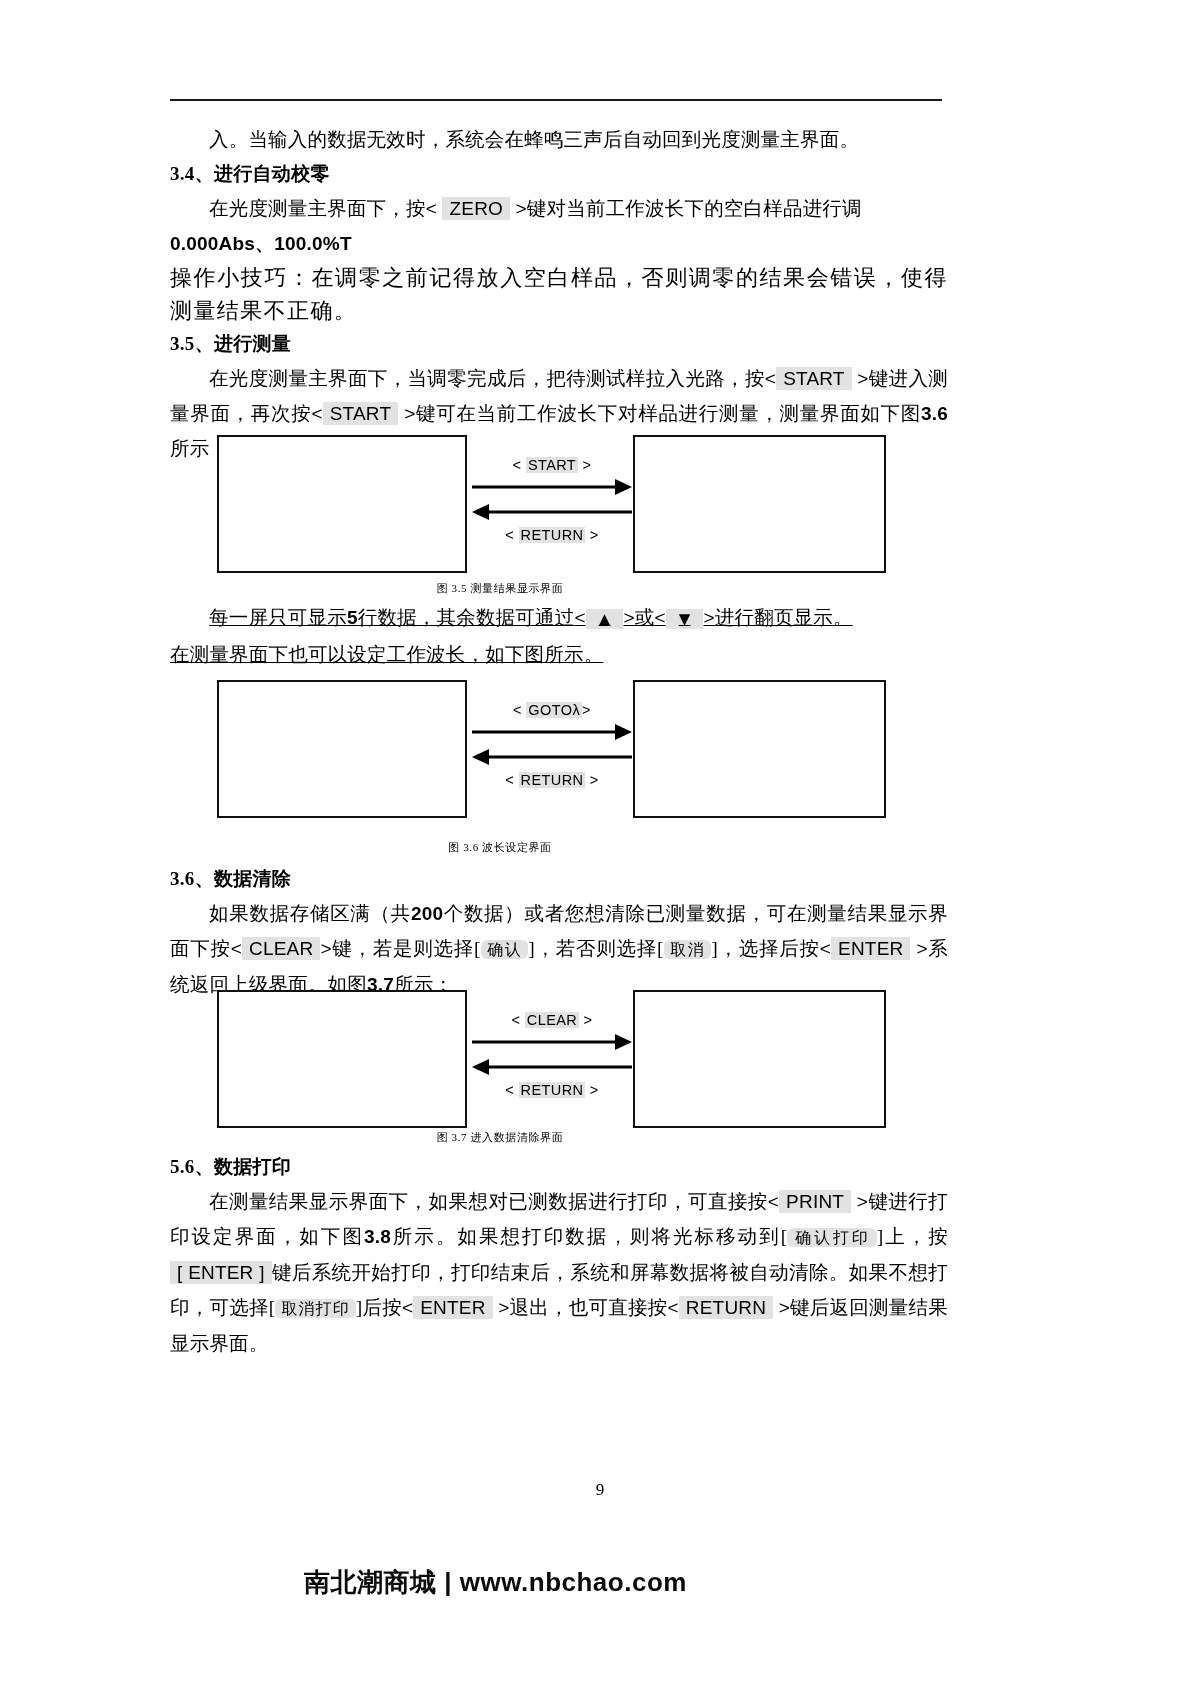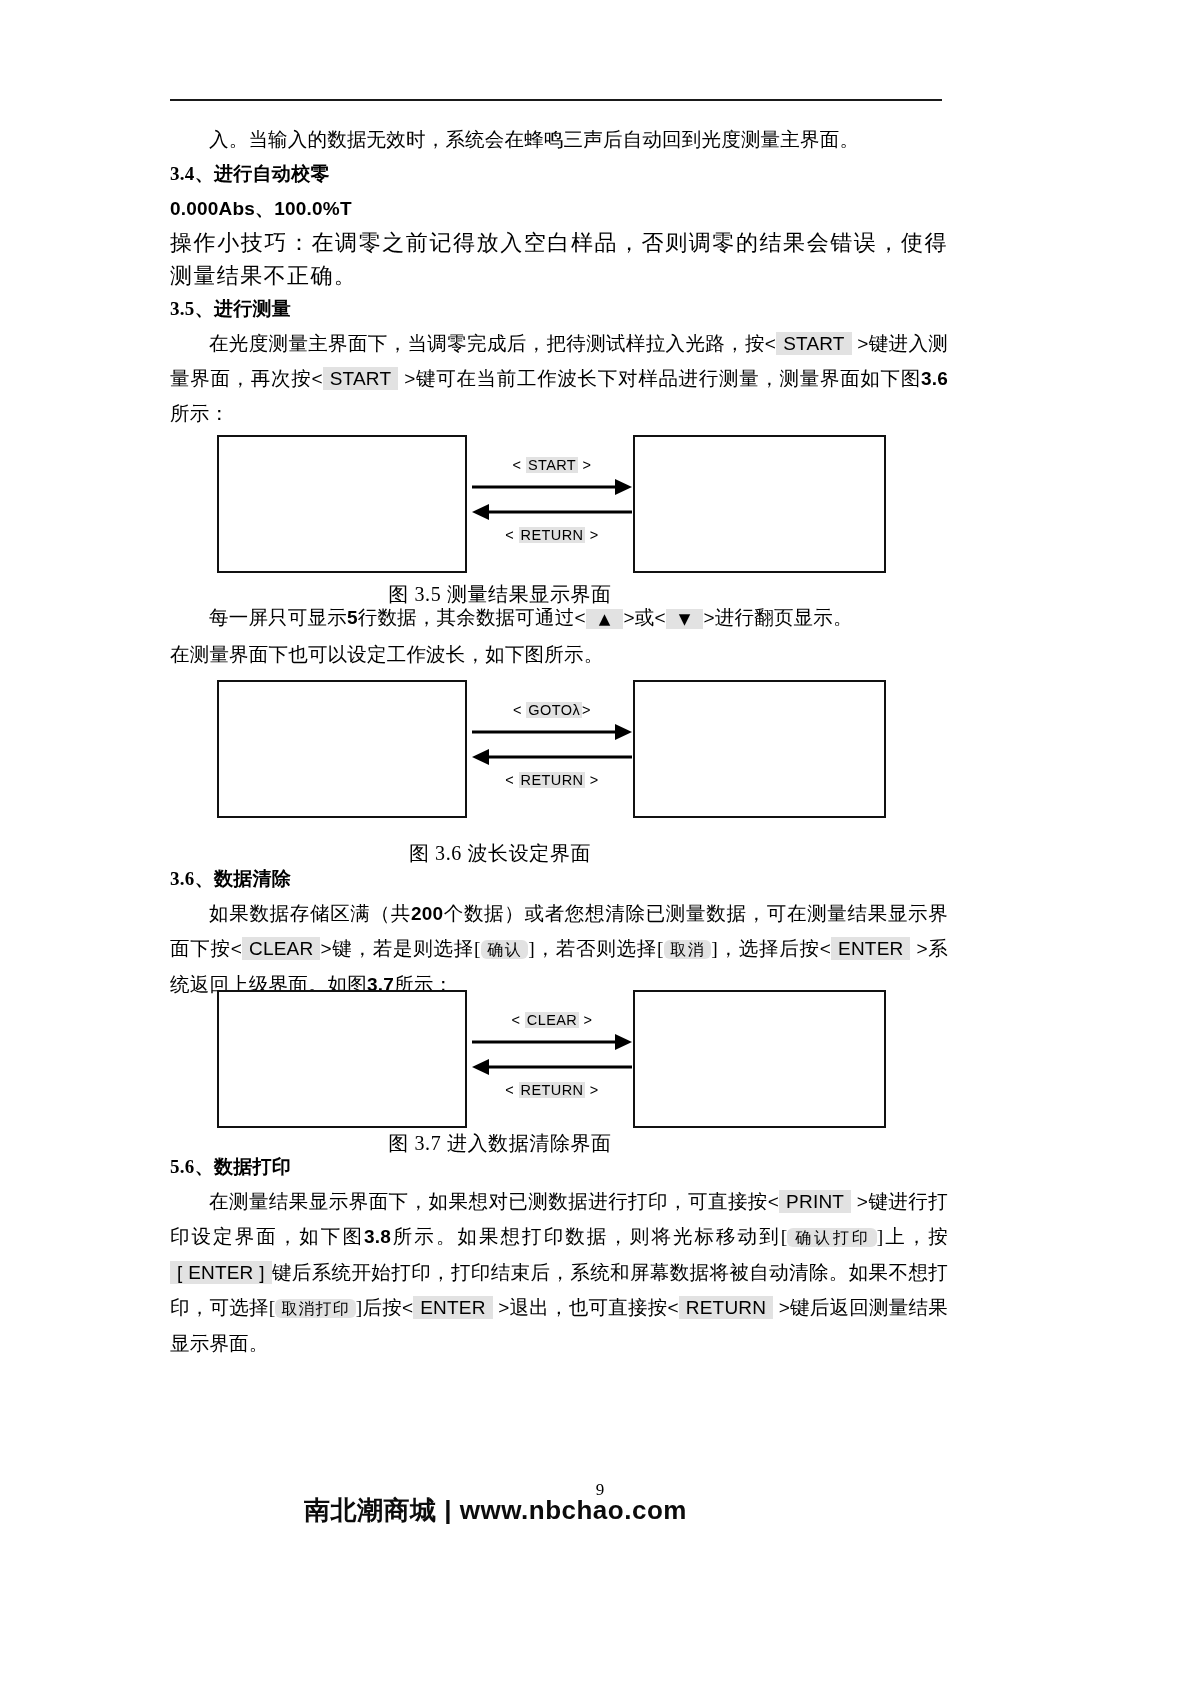--- a/index.html
+++ b/index.html
@@ -135,36 +135,36 @@
   }
   .arr-label.top    { top: 0px; }
   .arr-label.bottom { top: 70px; }
 
   .arr-line { position: absolute; left: 0; top: 0; }
 
   .fig-cap {
     position: absolute;
     width: 1000px;
     text-align: center;
-    font-size: 20px;
+    font-size: 11px;
     letter-spacing: 0.6px;
   }
 
   
   .page-no {
     position: absolute;
     width: 1200px;
     top: 1480px;
     text-align: center;
     font-size: 17px;
   }
   .watermark {
     position: absolute;
     width: 991px;
-    top: 1493px;
+    top: 1565px;
     text-align: center;
     font-family: "Liberation Sans", "DejaVu Sans", sans-serif;
     font-size: 26px;
     font-weight: bold;
     color: #0b0b0b;
     letter-spacing: 0.5px;
   }
 </style>
 </head>
 <body>
@@ -176,20 +176,23 @@
   <div class="col" style="top:122px;">
 
     <p class="para indent">
       <span>入。当输入的数据无效时，系统会在蜂鸣三声后自动回到光度测量主界面。</span>
     </p>
 
     <h3 class="sec">
       <span>3.4、进行自动校零</span>
     </h3>
 
+    <p class="para indent">
+      <span>在光度测量主界面下，按</span><span class="brk">&lt;&nbsp;</span><span class="key">ZERO</span><span class="brk">&nbsp;&gt;</span><span>键对当前工作波长下的空白样品进行调</span>
+    </p>
 
     <p class="para" style="font-family:'Liberation Sans','DejaVu Sans',sans-serif;font-weight:bold;font-size:19px;">
       <span>0.000Abs、100.0%T</span>
     </p>
 
     <p class="tip">
       <span>操作小技巧：在调零之前记得放入空白样品，否则调零的结果会错误，使得测量结果不正确。</span>
     </p>
 
     <h3 class="sec">
@@ -212,21 +215,21 @@
           <polygon points="143,22 160,30 143,38" fill="#000"></polygon>
           <line x1="17" y1="55" x2="160" y2="55" stroke="#000" stroke-width="3"></line>
           <polygon points="17,47 0,55 17,63" fill="#000"></polygon>
         </svg>
         <div class="arr-label bottom">&lt;&nbsp;<span class="hl">RETURN</span>&nbsp;&gt;</div>
       </div>
     </div>
     <div class="fig-cap" style="top:146px;">图 3.5   测量结果显示界面</div>
   </div>
 
-  <div class="col" style="top:600px;">
+  <div class="col" style="top:600px;text-decoration:underline;">
     <p class="para indent">
       <span>每一屏只可显示</span><span class="num">5</span><span>行数据，其余数据可通过</span><span class="brk">&lt;</span><span class="key glyph">▲</span><span class="brk">&gt;</span><span>或</span><span class="brk">&lt;</span><span class="key glyph">▼</span><span class="brk">&gt;</span><span>进行翻页显示。</span>
     </p>
     <p class="para">
       <span>在测量界面下也可以设定工作波长，如下图所示。</span>
     </p>
   </div>
 
   <div class="figure" style="top:680px;">
     <div class="fig-row">

